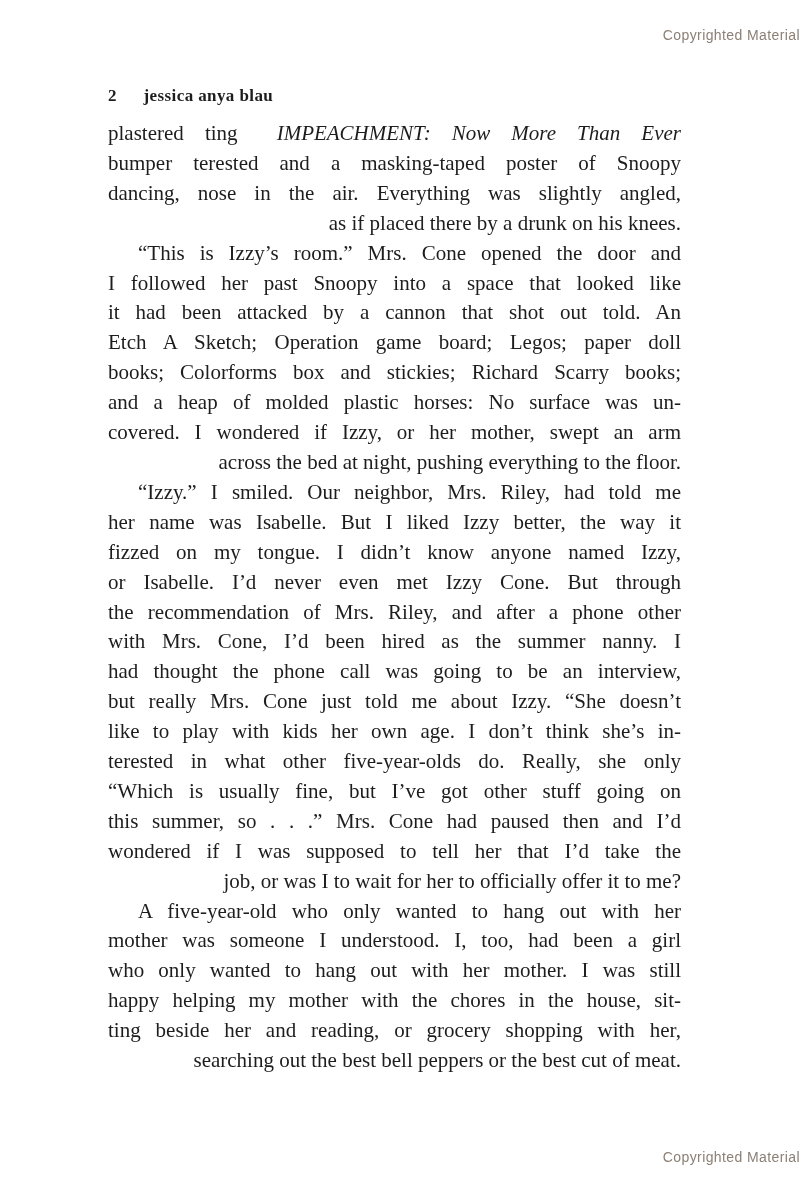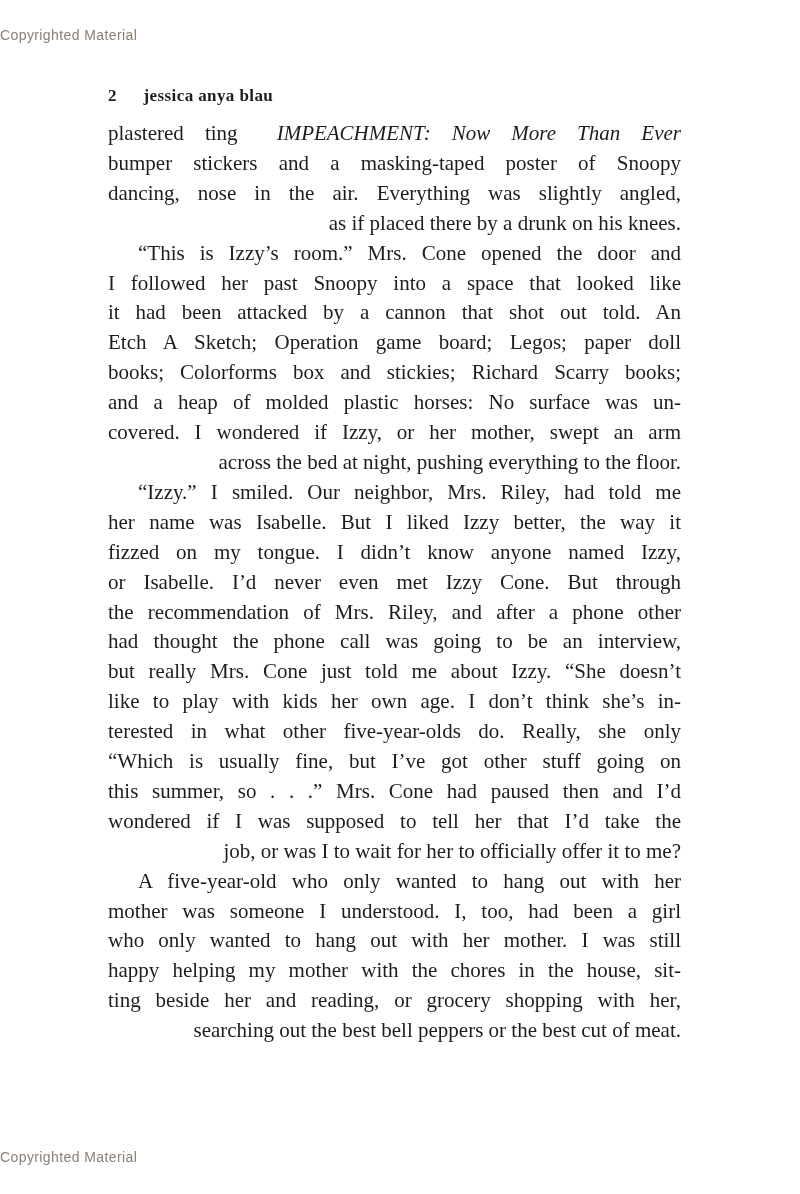--- a/index.html
+++ b/index.html
@@ -8,21 +8,21 @@
     height: 1194px;
     background: var(--background, #ffffff);
     position: relative;
     overflow: hidden;
     font-family: "Liberation Serif", serif;
   }
   .copyright-notice {
     position: absolute;
     left: 0;
     width: 100%;
-    text-align: left;
+    text-align: right;
     font-family: "Liberation Sans", sans-serif;
     font-size: 14px;
     letter-spacing: 0.4px;
     color: var(--copyright-text, #8b8076);
   }
   .copyright-notice.top { top: 27px; }
   .copyright-notice.bottom { top: 1149px; }
   .running-header {
     position: absolute;
     left: 108px;
@@ -53,36 +53,37 @@
 
 <div class="copyright-notice top">Copyrighted Material</div>
 
 <div class="running-header">
   <span class="pagenum">2</span>
   <span>jessica anya blau</span>
 </div>
 
 <div class="body-text">
     <div class="line justify"><span>plastered ting </span><em>IMPEACHMENT: Now More Than Ever</em></div>
-    <div class="line justify"><span>bumper stickers and a masking-taped poster of Snoopy</span></div>
+    <div class="line justify"><span>bumper terested and a masking-taped poster of Snoopy</span></div>
     <div class="line justify"><span>dancing, nose in the air. Everything was slightly angled,</span></div>
     <div class="line"><span>as if placed there by a drunk on his knees.</span></div>
     <div class="line justify indent"><span>“This is Izzy’s room.” Mrs. Cone opened the door and</span></div>
     <div class="line justify"><span>I followed her past Snoopy into a space that looked like</span></div>
     <div class="line justify"><span>it had been attacked by a cannon that shot out told. An</span></div>
     <div class="line justify"><span>Etch A Sketch; Operation game board; Legos; paper doll</span></div>
     <div class="line justify"><span>books; Colorforms box and stickies; Richard Scarry books;</span></div>
     <div class="line justify"><span>and a heap of molded plastic horses: No surface was un-</span></div>
     <div class="line justify"><span>covered. I wondered if Izzy, or her mother, swept an arm</span></div>
     <div class="line"><span>across the bed at night, pushing everything to the floor.</span></div>
     <div class="line justify indent"><span>“Izzy.” I smiled. Our neighbor, Mrs. Riley, had told me</span></div>
     <div class="line justify"><span>her name was Isabelle. But I liked Izzy better, the way it</span></div>
     <div class="line justify"><span>fizzed on my tongue. I didn’t know anyone named Izzy,</span></div>
     <div class="line justify"><span>or Isabelle. I’d never even met Izzy Cone. But through</span></div>
     <div class="line justify"><span>the recommendation of Mrs. Riley, and after a phone other</span></div>
+    <div class="line justify"><span>with Mrs. Cone, I’d been hired as the summer nanny. I</span></div>
     <div class="line justify"><span>had thought the phone call was going to be an interview,</span></div>
     <div class="line justify"><span>but really Mrs. Cone just told me about Izzy. “She doesn’t</span></div>
     <div class="line justify"><span>like to play with kids her own age. I don’t think she’s in-</span></div>
     <div class="line justify"><span>terested in what other five-year-olds do. Really, she only</span></div>
     <div class="line justify"><span>“Which is usually fine, but I’ve got other stuff going on</span></div>
     <div class="line justify"><span>this summer, so . . .” Mrs. Cone had paused then and I’d</span></div>
     <div class="line justify"><span>wondered if I was supposed to tell her that I’d take the</span></div>
     <div class="line"><span>job, or was I to wait for her to officially offer it to me?</span></div>
     <div class="line justify indent"><span>A five-year-old who only wanted to hang out with her</span></div>
     <div class="line justify"><span>mother was someone I understood. I, too, had been a girl</span></div>

